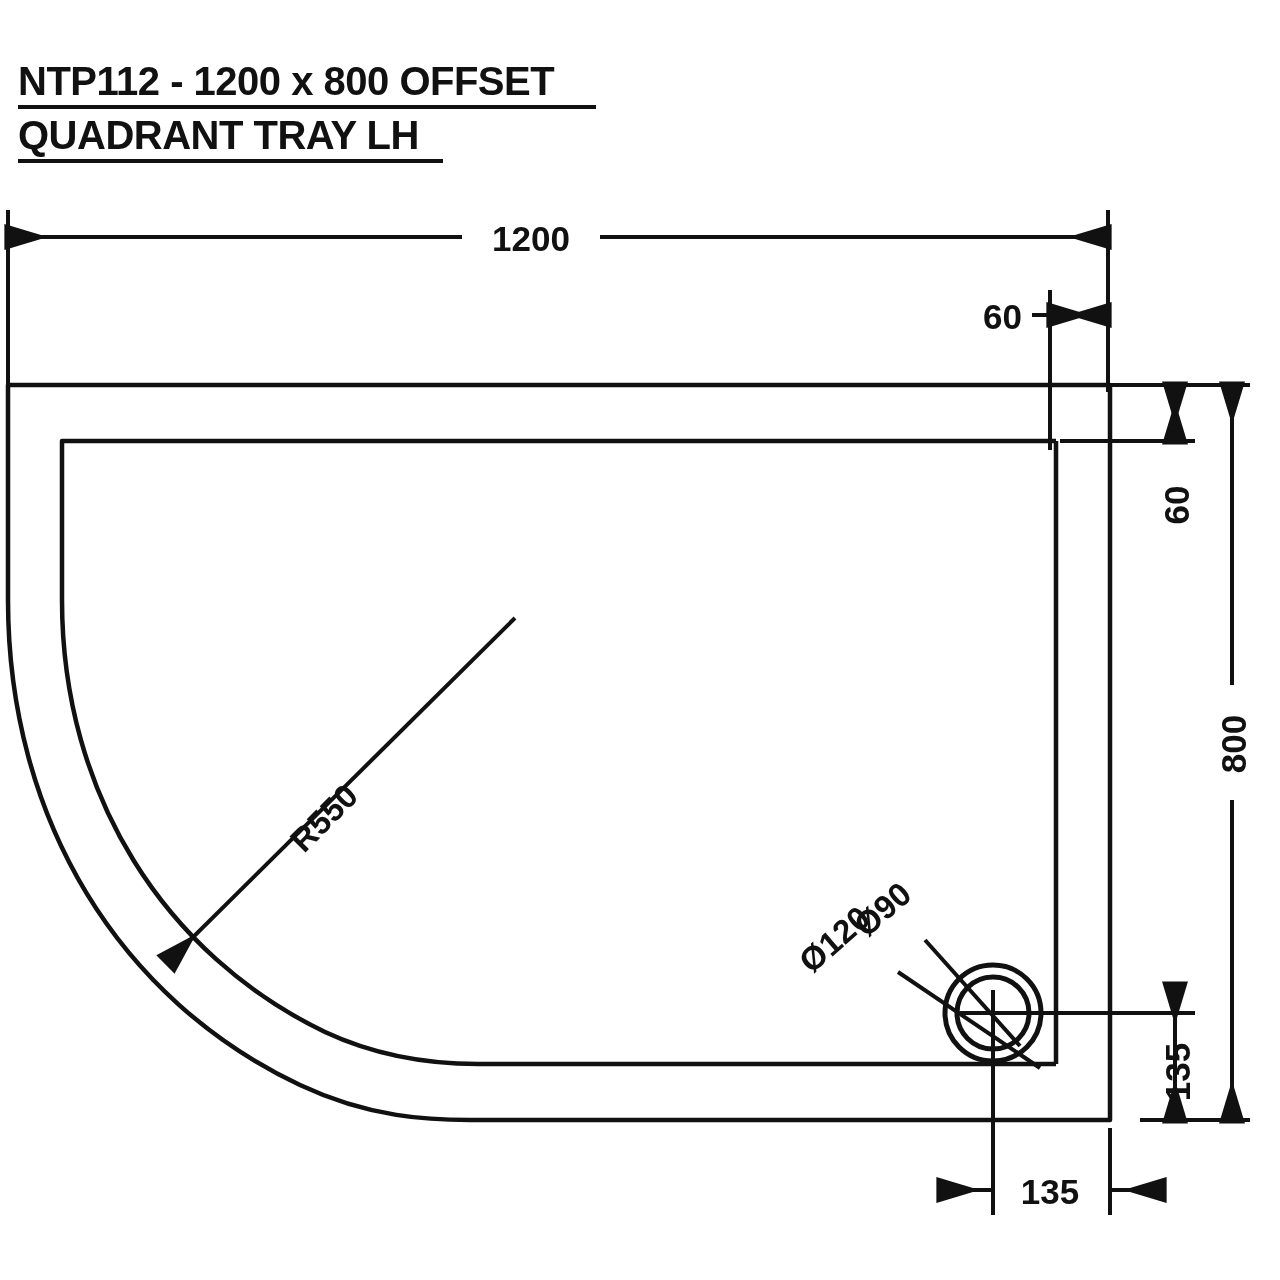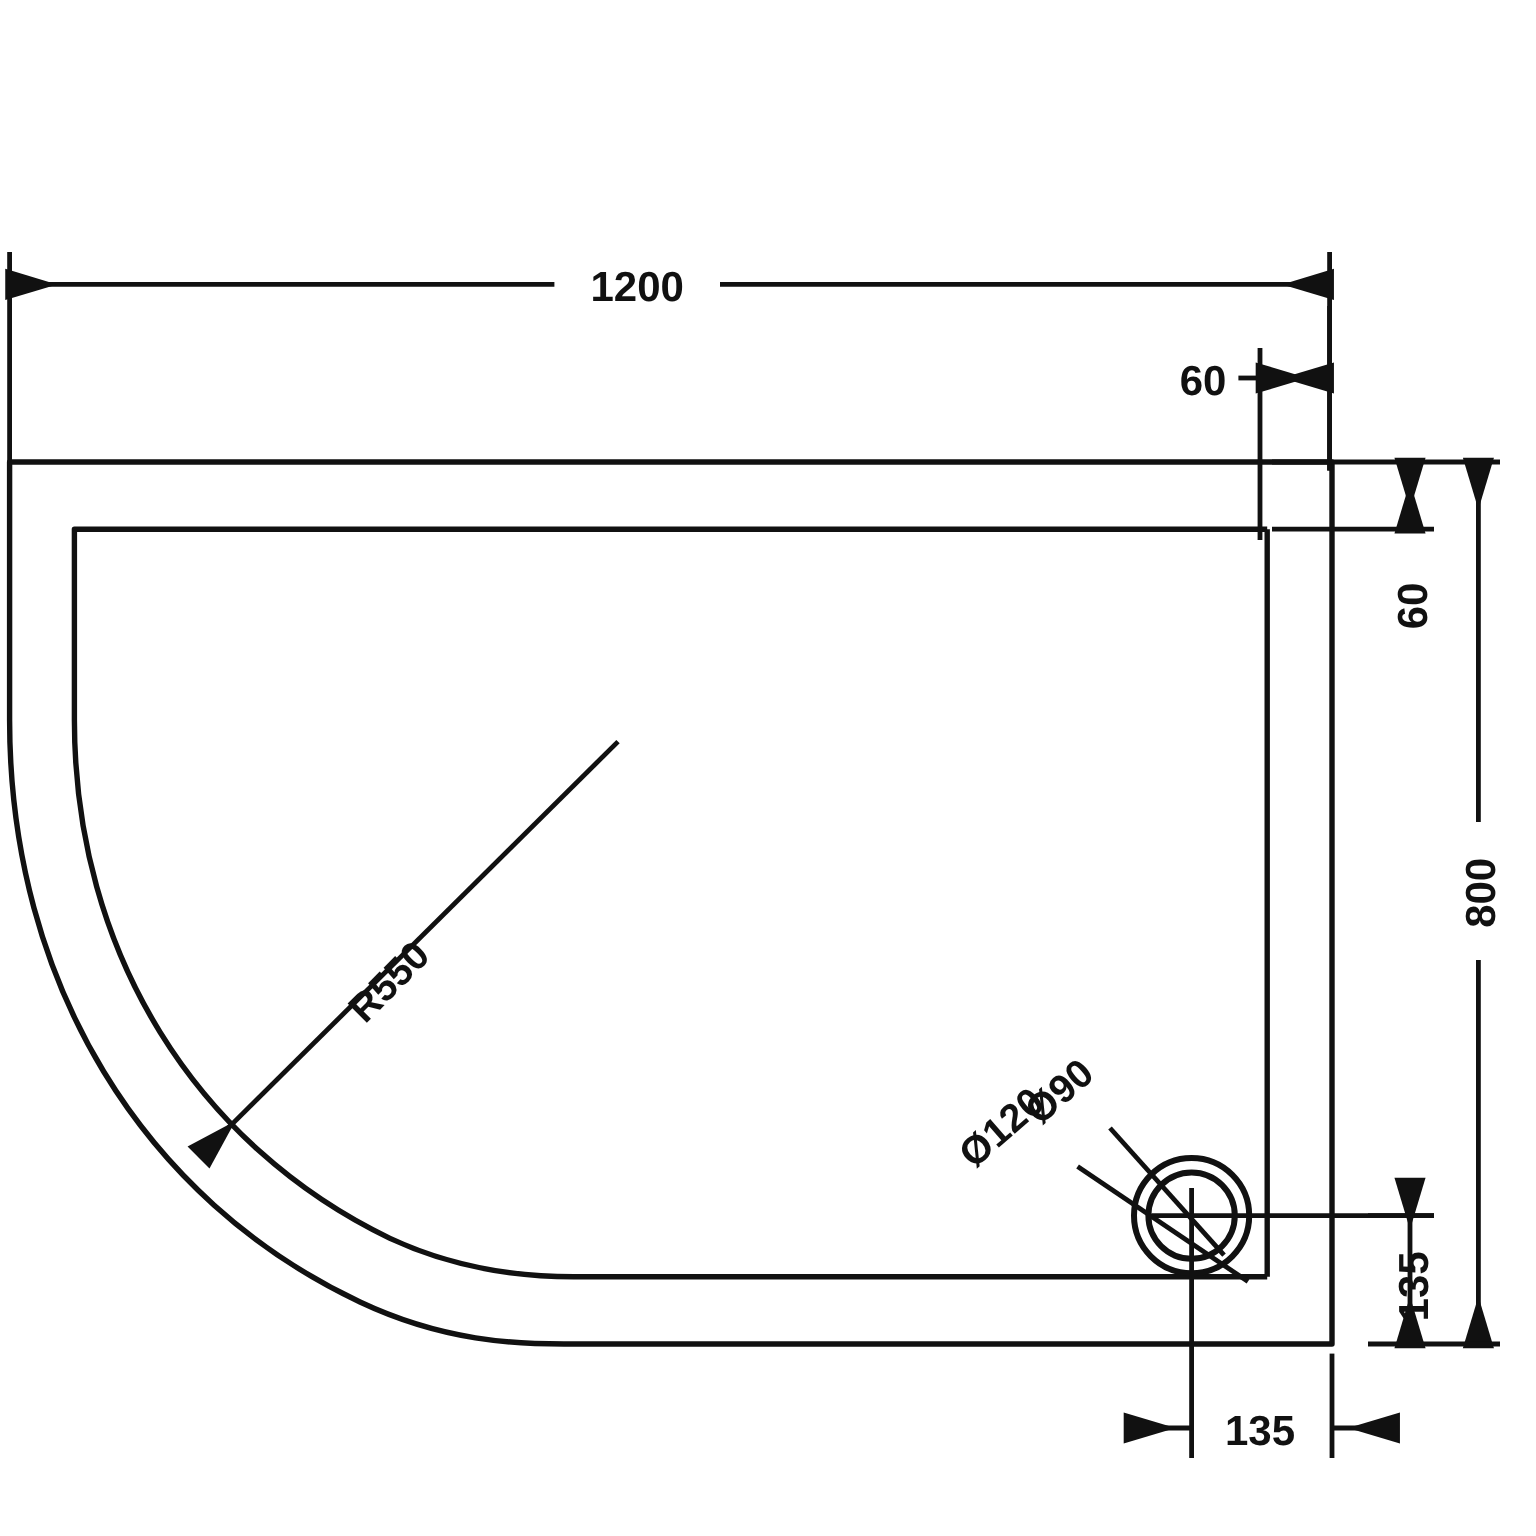--- a/index.html
+++ b/index.html
@@ -60,20 +60,26 @@
     font-weight: bold;
     font-size: 33px;
     fill: #111111;
   }
 </style>
 </head>
 <body>
 
 <div id="drawing-root">
 
+  <div id="title-block">
+    <div class="title-line">NTP112 - 1200 x 800 OFFSET</div>
+    <div class="title-rule" id="title-rule-1"></div>
+    <div class="title-line">QUADRANT TRAY LH</div>
+    <div class="title-rule" id="title-rule-2"></div>
+  </div>
 
   <svg id="tech-drawing" viewBox="0 0 1280 1280">
     <defs>
       <marker id="arrow-end" viewBox="0 0 12 10" refX="11" refY="5" markerWidth="11" markerHeight="9" orient="auto-start-reverse">
         <path d="M0,5 L12,1.4 L12,8.6 Z" fill="#111111"></path>
       </marker>
       <marker id="arrow-start" viewBox="0 0 12 10" refX="1" refY="5" markerWidth="11" markerHeight="9" orient="auto">
         <path d="M12,5 L0,1.4 L0,8.6 Z" fill="#111111"></path>
       </marker>
     </defs>

